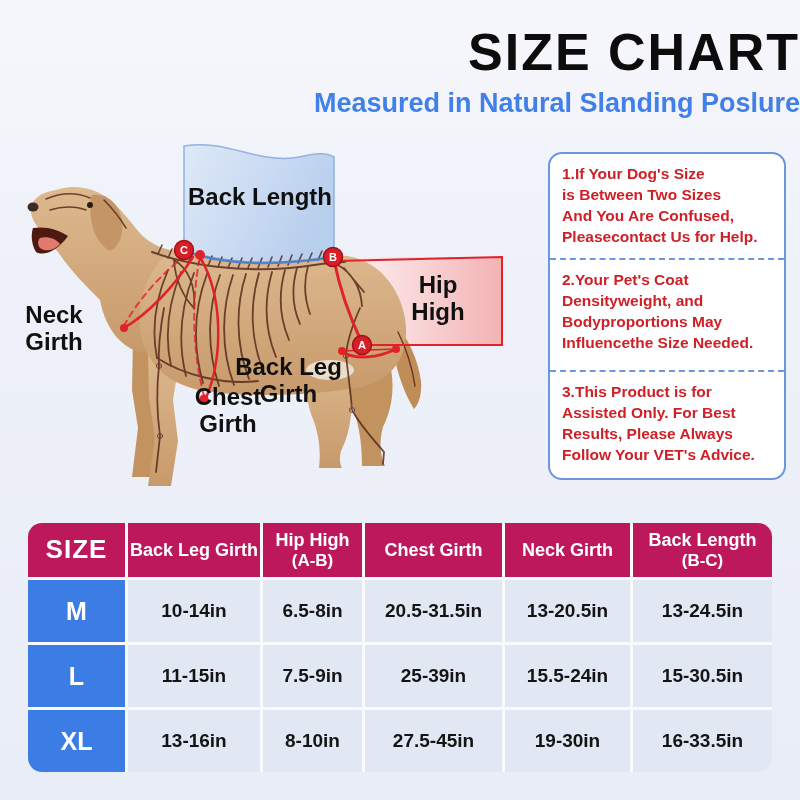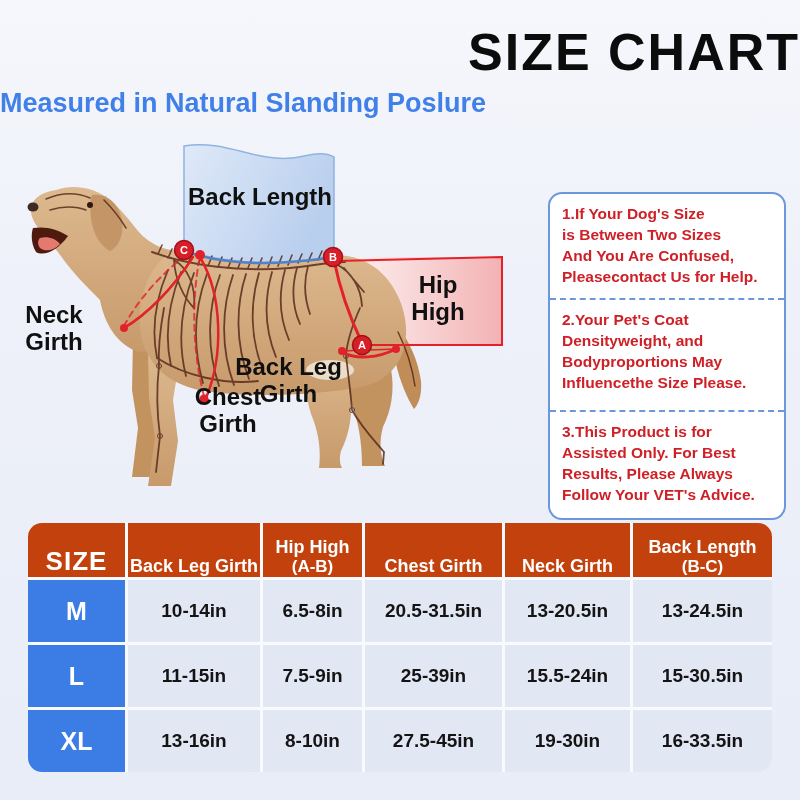--- a/index.html
+++ b/index.html
@@ -3,51 +3,51 @@
 <meta charset="utf-8">
 <style>
   html,body{margin:0;padding:0;}
   body{font-family:"Liberation Sans","DejaVu Sans",sans-serif;}
   #stage{position:relative;width:800px;height:800px;overflow:hidden;
          background:linear-gradient(180deg,#f6f7fc 0%,#eef1f9 35%,#e9edf8 100%);}
 
   
   .title{position:absolute;left:0;top:22px;width:800px;text-align:right;
          font-size:52px;font-weight:800;letter-spacing:2px;color:#0c0c0c;}
-  .subtitle{position:absolute;left:0;top:88px;width:800px;text-align:left;
+  .subtitle{position:absolute;left:0;top:88px;width:800px;text-align:right;
             font-size:27px;font-weight:700;color:#4080e8;}
 
   
   #dog-svg{position:absolute;left:0;top:130px;}
   .diag-label{position:absolute;color:#101010;font-weight:800;font-size:24px;
               line-height:1.12;text-align:center;}
   .lbl-back-length{left:186px;top:184px;width:148px;white-space:nowrap;}
   .lbl-hip-high{left:398px;top:272px;width:80px;}
   .lbl-neck-girth{left:8px;top:302px;width:92px;}
   .lbl-chest-girth{left:178px;top:384px;width:100px;}
   .lbl-back-leg-girth{left:226px;top:354px;width:125px;}
 
   
   .notes{position:absolute;left:548px;top:152px;width:238px;height:328px;
          background:#ffffff;border:2px solid #6b97dc;border-radius:14px;
-         box-sizing:border-box;display:flex;flex-direction:column;overflow:hidden;margin-top:40px;}
+         box-sizing:border-box;display:flex;flex-direction:column;overflow:hidden;}
   .note{box-sizing:border-box;padding:9px 10px 0 12px;color:#cf2027;
         font-weight:700;font-size:15.5px;line-height:21px;}
   .note-1{height:104px;}
   .note-2{height:112px;border-top:2px dashed #6b97dc;}
   .note-3{height:108px;border-top:2px dashed #6b97dc;}
 
   
   .size-table{position:absolute;left:28px;top:523px;width:744px;height:249px;
               display:grid;grid-template-columns:97px 132px 99px 137px 125px 139px;
               grid-template-rows:54px 62px 62px 62px;gap:3px;
               background:#f9fafd;border-radius:14px;overflow:hidden;}
   .cell{display:flex;flex-direction:column;align-items:center;justify-content:center;
         text-align:center;}
-  .th{background:#c2410c;color:#ffffff;font-weight:700;font-size:18px;line-height:1.15;justify-content:flex-end;}
+  .th{background:#be185d;color:#ffffff;font-weight:700;font-size:18px;line-height:1.15;}
   .th .sub{font-size:17px;}
   .th-size{font-size:26px;font-weight:800;letter-spacing:1px;}
   .td{background:#e2e7f4;color:#141414;font-weight:700;font-size:19px;}
   .td-size{background:#3b7de4;color:#ffffff;font-weight:800;font-size:25px;}
 </style>
 </head>
 <body>
 
 <div id="stage">
 
@@ -173,21 +173,21 @@
     <div class="note note-1">
       <div>1.If Your Dog's Size</div>
       <div>is Between Two Sizes</div>
       <div>And You Are Confused,</div>
       <div>Pleasecontact Us for Help.</div>
     </div>
     <div class="note note-2">
       <div>2.Your Pet's Coat</div>
       <div>Densityweight, and</div>
       <div>Bodyproportions May</div>
-      <div>Influencethe Size Please.</div>
+      <div>Influencethe Size Needed.</div>
     </div>
     <div class="note note-3">
       <div>3.This Product is for</div>
       <div>Assisted Only. For Best</div>
       <div>Results, Please Always</div>
       <div>Follow Your VET's Advice.</div>
     </div>
   </div>
 
   <div class="size-table">

